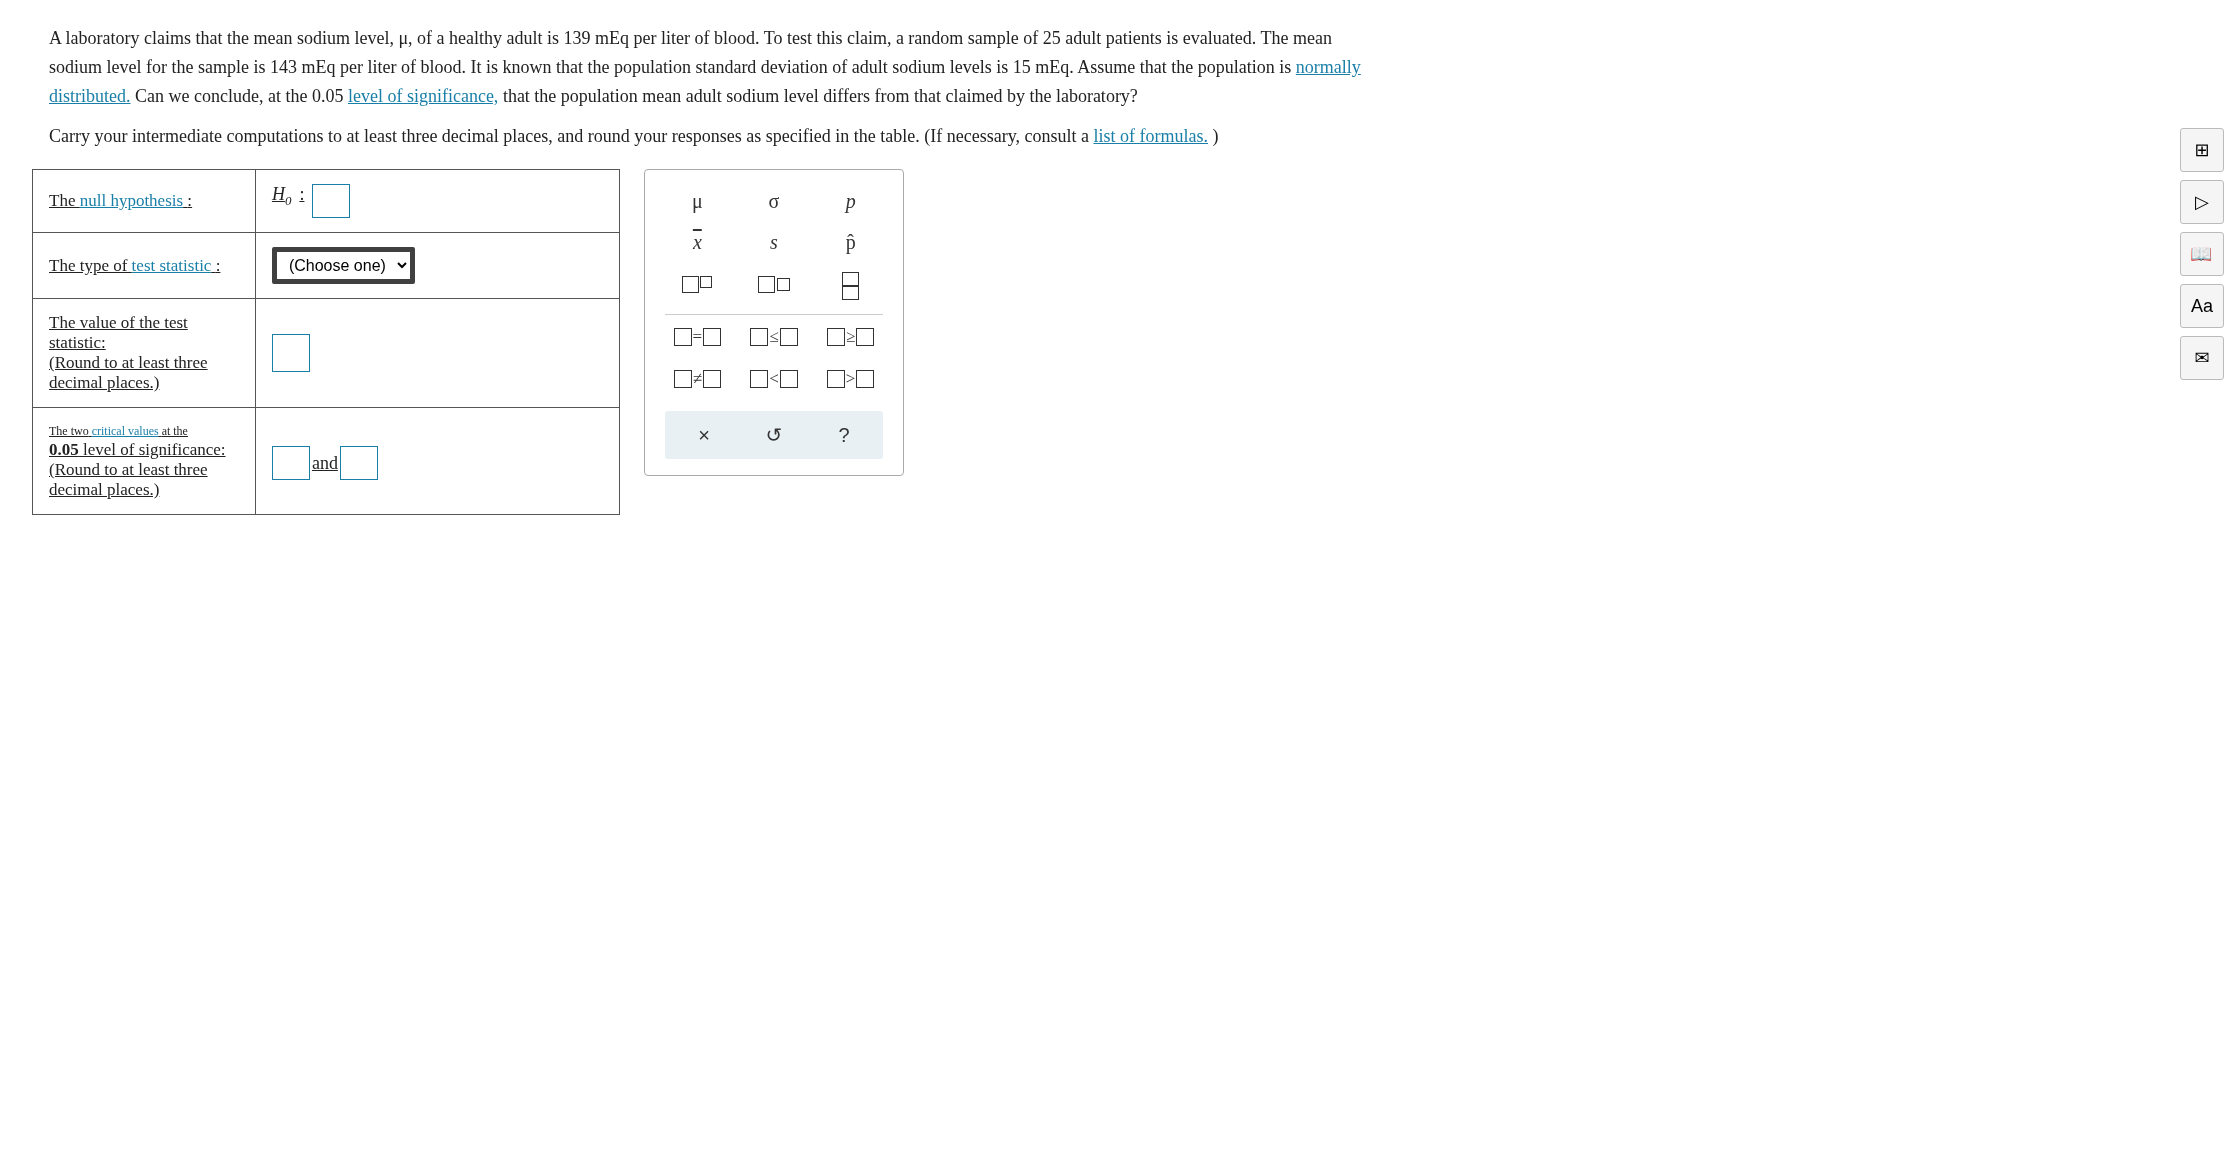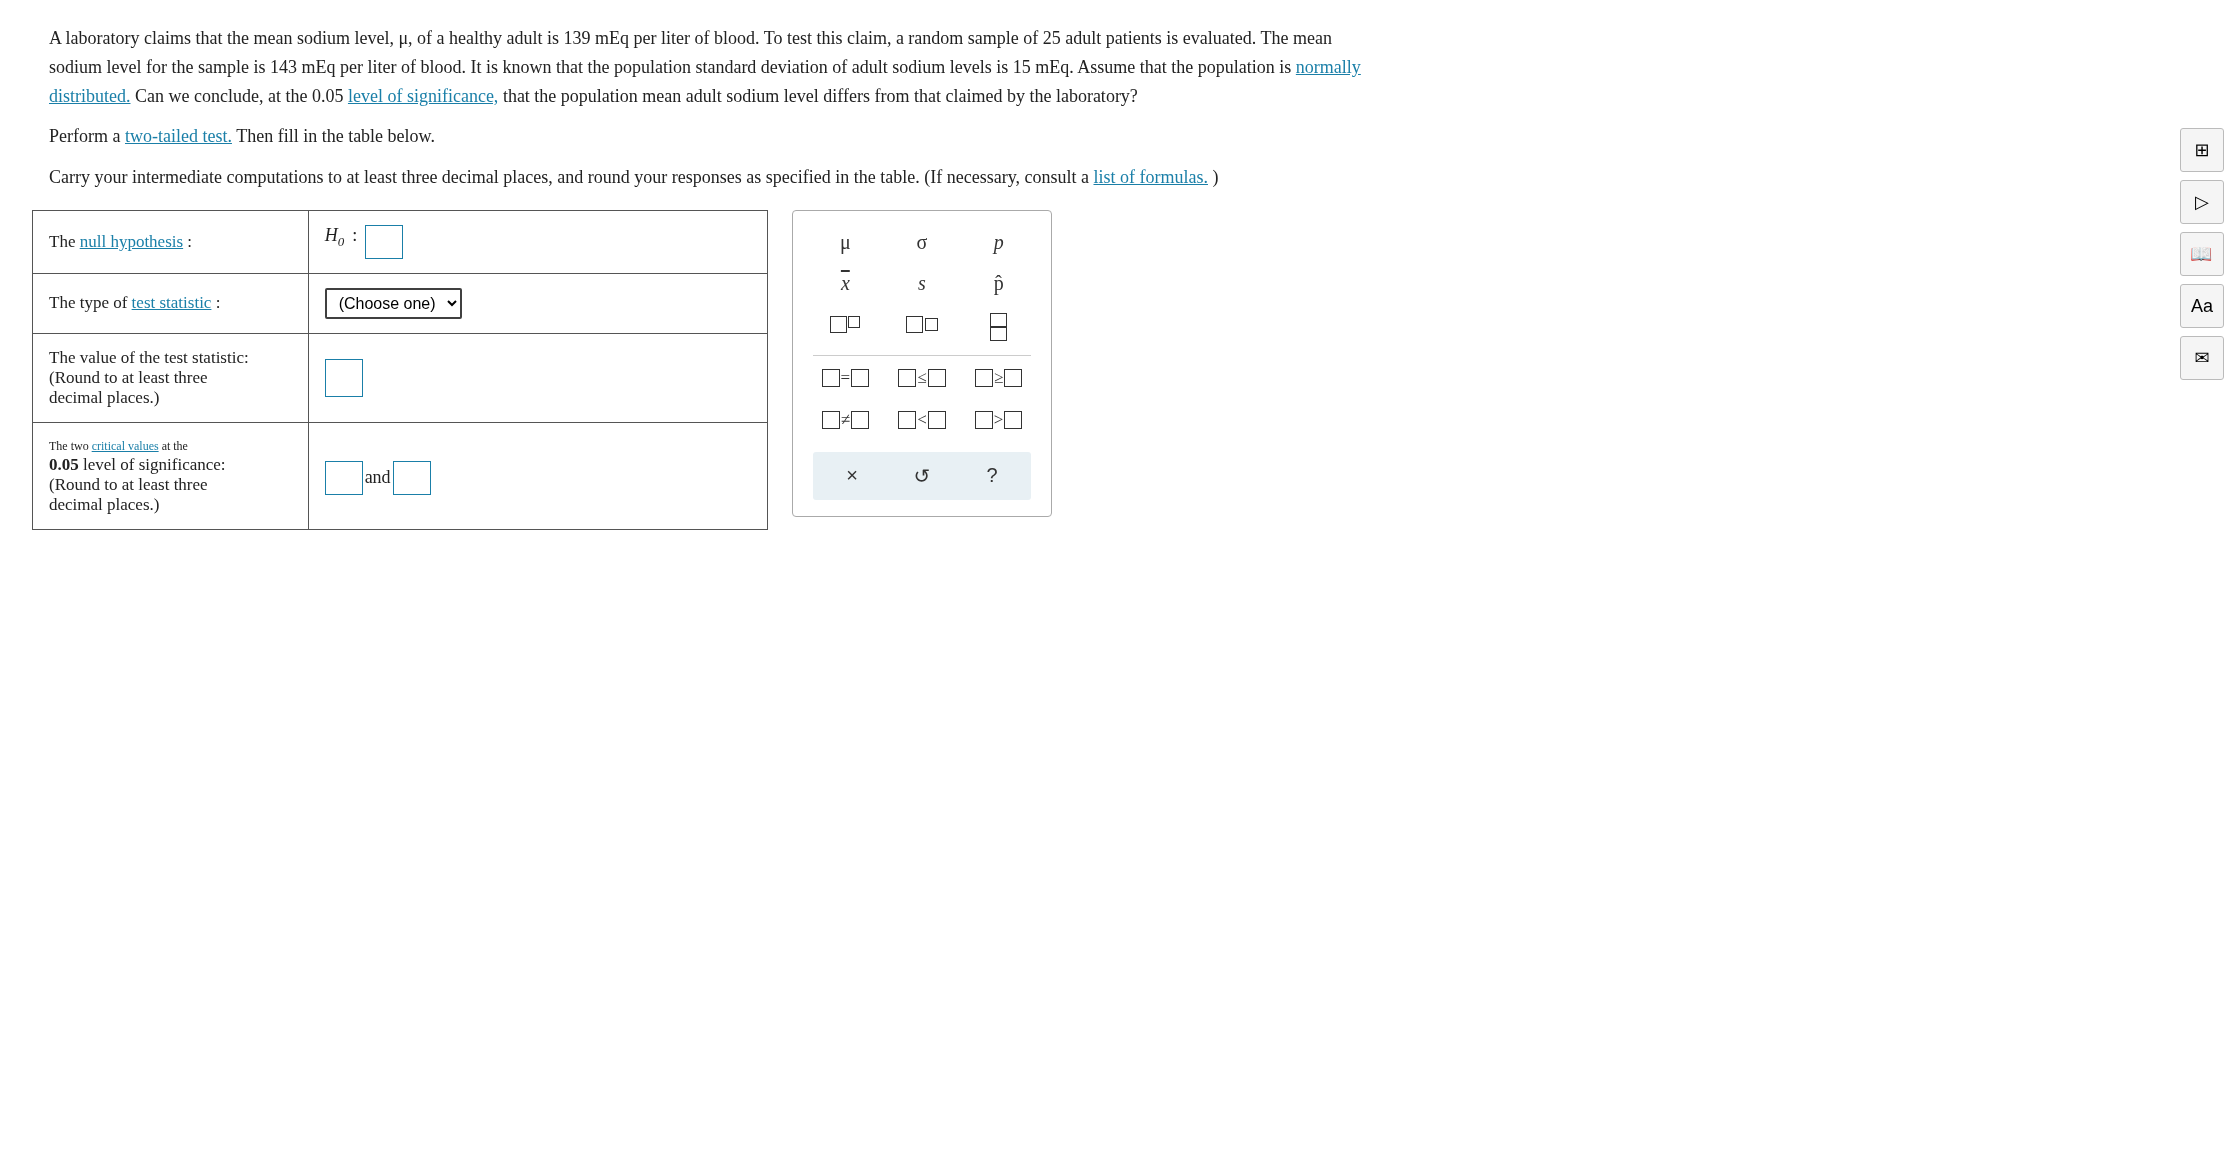--- a/index.html
+++ b/index.html
@@ -33,21 +33,22 @@
       flex-direction: row;
       align-items: flex-start;
       gap: 24px;
       margin-top: 16px;
     }
     .table-section {
       flex: 0 0 auto;
     }
     .hypothesis-table {
       border-collapse: collapse;
-      width: 736px;
+      width: 588px;
+      text-decoration: underline;
     }
     .hypothesis-table td {
       border: 1.5px solid #555;
       padding: 14px 16px;
       vertical-align: middle;
     }
     .hypothesis-table .label-cell {
       width: 270px;
       font-size: 17px;
     }
@@ -70,21 +71,21 @@
       font-size: 13px;
     }
     .input-box {
       display: inline-block;
       border: 1.5px solid #1a7fa8;
       width: 38px;
       height: 34px;
       vertical-align: middle;
     }
     .choose-select {
-      border: 2px solid #404040;
+      border: 5px solid #404040;
       padding: 4px 8px;
       font-size: 16px;
       background: #fff;
       cursor: pointer;
       border-radius: 2px;
       appearance: auto;
     }
     .statistic-value-cell {
       padding: 18px 16px;
     }
@@ -200,26 +201,20 @@
 
 <div class="problem-text">
   <p>
     <span>A laboratory claims that the mean sodium level, μ, of a healthy adult is 139 mEq per liter of blood. To test this claim, a random sample of 25 adult patients is evaluated. The mean sodium level for the sample is 143 mEq per liter of blood. It is known that the population standard deviation of adult sodium levels is 15 mEq. Assume that the population is</span>
     <a class="link">normally distributed.</a>
     <span> </span>
     <span>Can we conclude, at the 0.05</span>
     <a class="link">level of significance,</a>
     <span> </span>
     <span>that the population mean adult sodium level differs from that claimed by the laboratory?</span>
-  </p>
-  <p class="instruction">
-    <span>Perform a</span>
-    <a class="link"> <span>two-tailed test.</span></a>
-    <span> </span>
-    <span>Then fill in the table below.</span>
   </p>
   <p class="instruction">
     <span>Carry your intermediate computations to at least three decimal places, and round your responses as specified in the table. (If necessary, consult a</span>
     <a class="link"> <span>list of formulas.</span></a>
     <span>)</span>
   </p>
 </div>
 
 <div class="main-layout">
 

